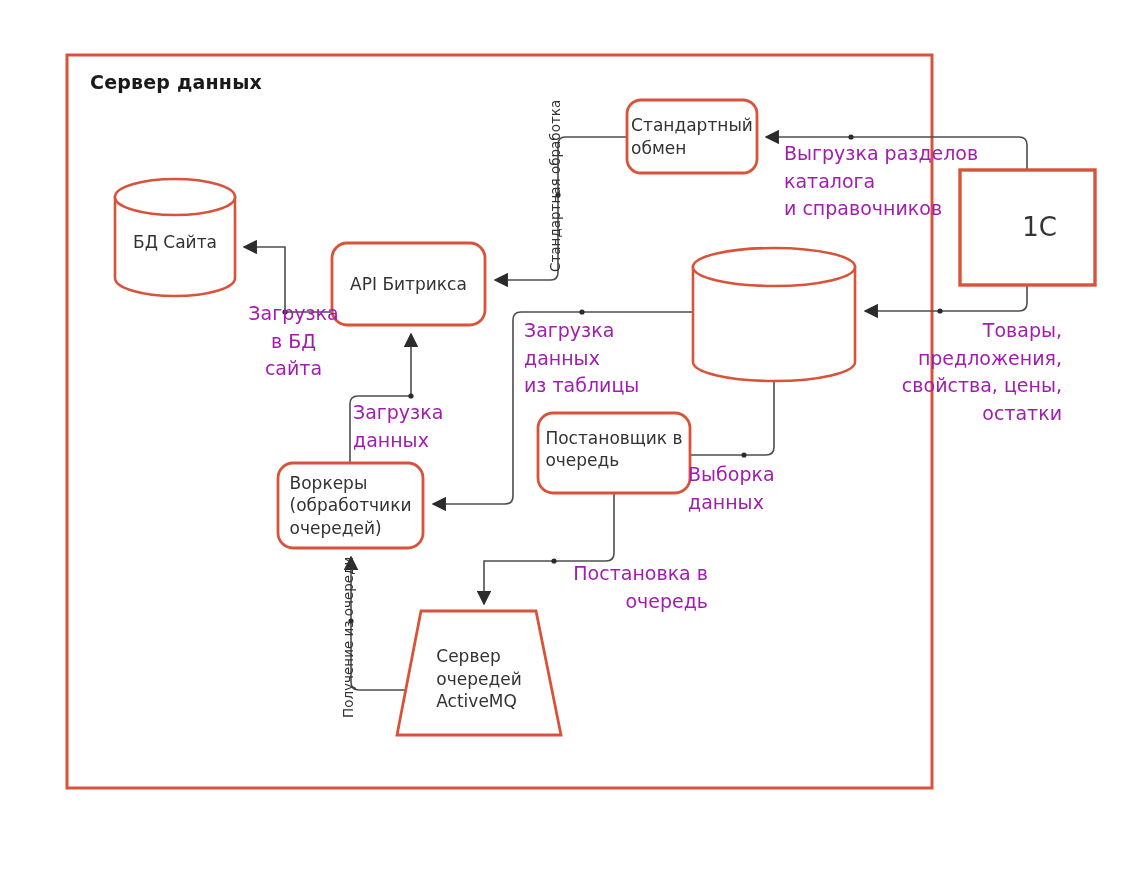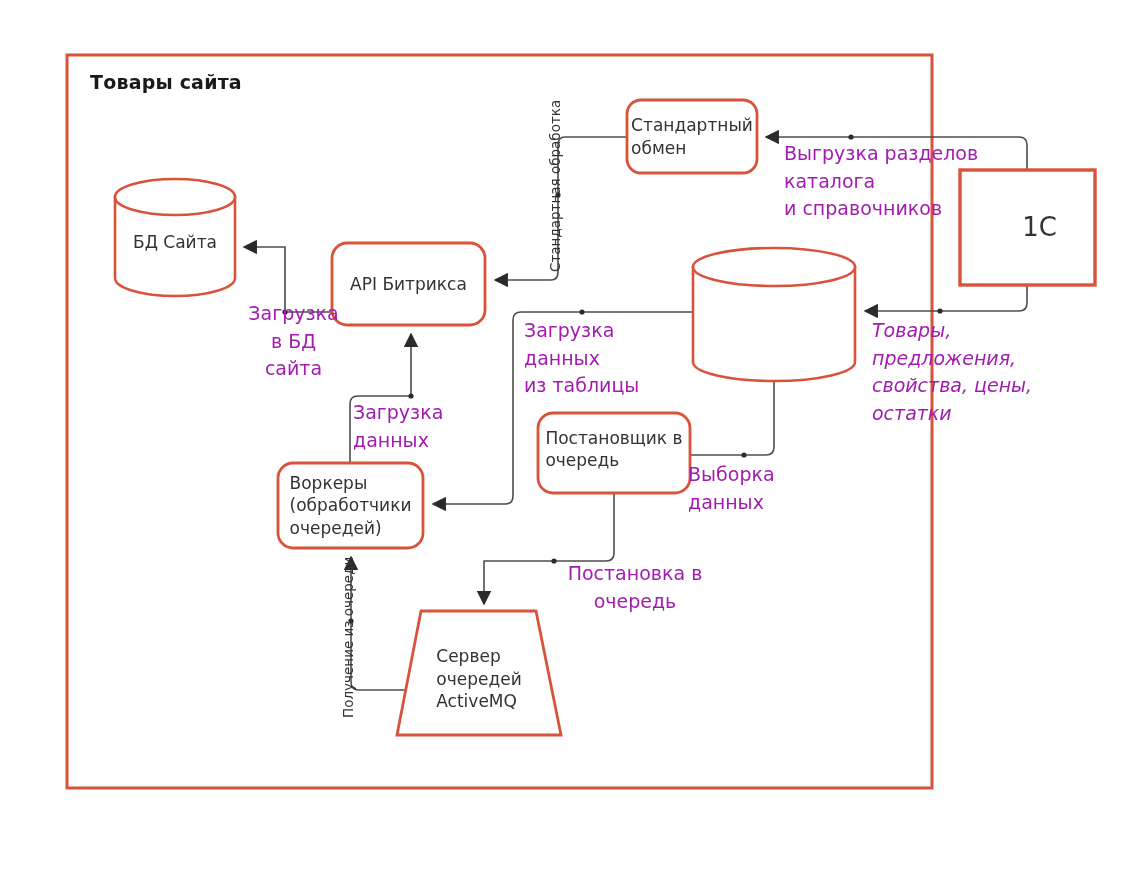--- a/index.html
+++ b/index.html
@@ -147,21 +147,21 @@
 
     <g>
       <rect x="278" y="463" width="145" height="85" rx="15" ry="15" fill="#ffffff" stroke="#d9533b" stroke-width="2.8"></rect>
     </g>
 
     <g>
       <path d="M 421 611 L 536 611 L 561 735 L 397 735 Z" fill="#ffffff" stroke="#d9533b" stroke-width="2.8"></path>
     </g>
   </svg>
 
-  <div id="container-title">Товары сайта</div>
+  <div id="container-title">Сервер данных</div>
 
   <div class="node-text" style="left:115px; top:212px; width:120px; height:60px;">БД Сайта</div>
 
   <div class="node-text" style="left:332px; top:243px; width:153px; height:82px;">API Битрикса</div>
 
   <div class="node-text" style="left:627px; top:100px; width:130px; height:73px;">Стандартный
 обмен</div>
 
 
   <div class="node-text" style="left:960px; top:170px; width:135px; height:115px; font-size:26px;padding-left:12px;">1С</div>
@@ -176,29 +176,29 @@
   <div class="node-text" style="left:397px; top:630px; width:164px; height:98px;">Сервер
 очередей
 ActiveMQ</div>
 
   <div class="edge-label" style="left:246px; top:300px; width:95px; text-align:center;">Загрузка
 в БД сайта</div>
 
   <div class="edge-label" style="left:784px; top:140px; width:210px; text-align:left;">Выгрузка разделов каталога
 и справочников</div>
 
-  <div class="edge-label" style="left:872px; top:317px; width:190px; text-align:left;font-style:italic;">Товары, предложения,
+  <div class="edge-label" style="left:872px; top:317px; width:190px; text-align:right;">Товары, предложения,
 свойства, цены, остатки</div>
 
   <div class="edge-label" style="left:524px; top:317px; width:150px; text-align:left;">Загрузка данных
 из таблицы</div>
 
   <div class="edge-label" style="left:353px; top:399px; width:150px; text-align:left;">Загрузка данных</div>
 
   <div class="edge-label" style="left:688px; top:461px; width:150px; text-align:left;">Выборка данных</div>
 
-  <div class="edge-label" style="left:500px; top:560px; width:180px; text-align:center;padding-left:45px;">Постановка в очередь</div>
+  <div class="edge-label" style="left:483px; top:560px; width:180px; text-align:right;padding-left:45px;">Постановка в очередь</div>
 
   <div class="vlabel" style="left:546px; top:272px; transform: rotate(-90deg);">Стандартная обработка</div>
 
   <div class="vlabel" style="left:339px; top:718px; transform: rotate(-90deg);">Получение из очереди</div>
 
 </div>
 
 </body></html>

